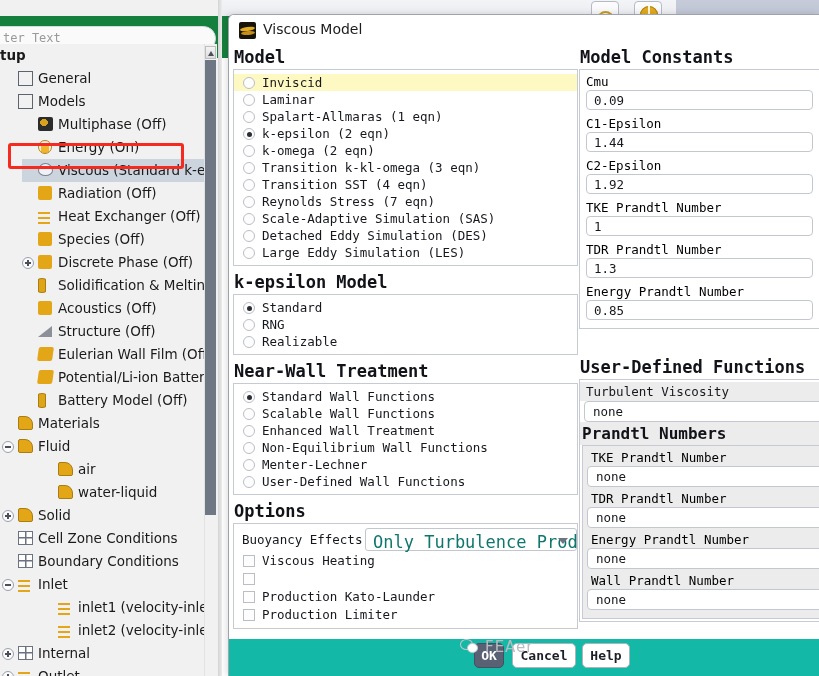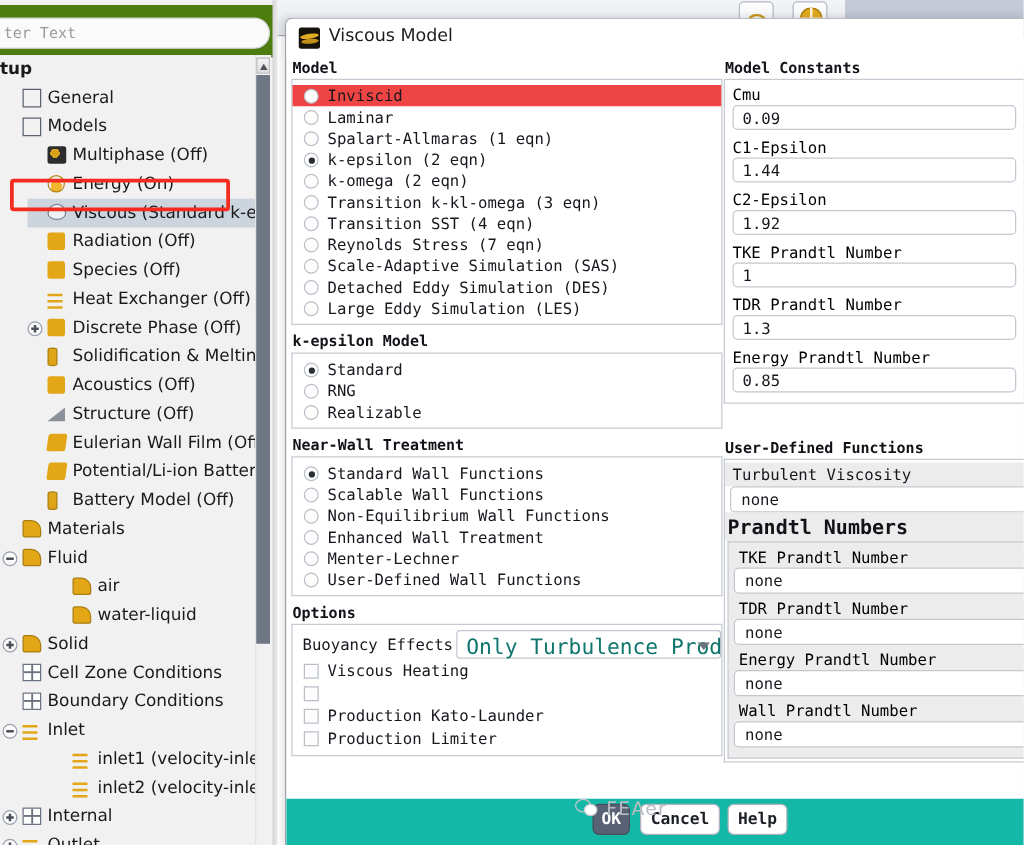--- a/index.html
+++ b/index.html
@@ -79,23 +79,24 @@
   
   .sidebar {
     position: absolute;
     left: 0; top: 0;
     width: 220px; height: 676px;
     background: #f1f1f1;
     box-sizing: border-box;
   }
   .sidebar-head {
     position: absolute;
-    left: 0; top: 4px;
+    left: 0; top: 16px;
     width: 220px; height: 42px;
-    background: #4d7c0f;
+    background: #15803d;
+    padding-left: 29px;
   }
   .search-box {
     position: absolute;
     left: -16px; top: 10px;
     width: 232px; height: 25px;
     background: #fafafa;
     border: 1px solid #d8dade;
     border-radius: 13px;
     box-sizing: border-box;
   }
@@ -337,21 +338,21 @@
     width: 345px;
   }
   .col-right {
     position: absolute;
     left: 350px; top: 0;
     width: 241px;
   }
 
   .grp-title {
     font-family: "DejaVu Sans Mono", monospace;
-    font-size: 12px;
+    font-size: 17px;
     font-weight: bold;
     color: #111318;
     letter-spacing: 0px;
     margin: 0 0 2px 0;
     padding-left: 1px;
   }
   .grp-box {
     border: 1px solid #c6cad2;
     background: #ffffff;
     box-sizing: border-box;
@@ -361,21 +362,21 @@
   .radio-row {
     position: relative;
     height: 17px;
     line-height: 17px;
     padding-left: 28px;
     font-family: "DejaVu Sans Mono", monospace;
     font-size: 12.5px;
     color: #16181d;
     white-space: nowrap;
   }
-  .radio-row.hl { background: #ef4444; }
+  .radio-row.hl { background: #fef9c3; }
   .radio-mark {
     position: absolute;
     left: 9px; top: 3px;
     width: 12px; height: 12px;
     border-radius: 50%;
     background: #fdfdfd;
     border: 1px solid #b9bec7;
     box-sizing: border-box;
   }
   .radio-row.on .radio-mark::after {
@@ -643,26 +644,26 @@
         <div class="tree-row selected">
           <div class="selband"></div>
           <span class="ticon ic-wave" style="width: 15px; height: 13px; left: 38px;"></span>
           <span class="lbl" style="left: 58px;">Viscous (Standard k-e, Sta</span>
         </div>
         <div class="tree-row">
           <span class="ticon ic-dots" style="width: 14px; height: 14px; left: 38px;"></span>
           <span class="lbl" style="left: 58px;">Radiation (Off)</span>
         </div>
         <div class="tree-row">
+          <span class="ticon ic-arrows" style="width: 14px; height: 16px; left: 38px;"></span>
+          <span class="lbl" style="left: 58px;">Heat Exchanger (Off)</span>
+        </div>
+        <div class="tree-row">
           <span class="ticon ic-dots" style="width: 14px; height: 14px; left: 38px;"></span>
           <span class="lbl" style="left: 58px;">Species (Off)</span>
-        </div>
-        <div class="tree-row">
-          <span class="ticon ic-arrows" style="width: 14px; height: 16px; left: 38px;"></span>
-          <span class="lbl" style="left: 58px;">Heat Exchanger (Off)</span>
         </div>
         <div class="tree-row">
           <span class="expander plus" style="left: 22px;"></span>
           <span class="ticon ic-dots" style="width: 14px; height: 14px; left: 38px;"></span>
           <span class="lbl" style="left: 58px;">Discrete Phase (Off)</span>
         </div>
         <div class="tree-row">
           <span class="ticon ic-cyl" style="width: 8px; height: 15px; left: 38px;"></span>
           <span class="lbl" style="left: 58px;">Solidification &amp; Melting (</span>
         </div>
@@ -778,22 +779,22 @@
         <div class="grp-box" id="kepsilon-options">
             <div class="radio-row on"><span class="radio-mark"></span><span>Standard</span></div>
             <div class="radio-row"><span class="radio-mark"></span><span>RNG</span></div>
             <div class="radio-row"><span class="radio-mark"></span><span>Realizable</span></div>
           </div>
 
         <div class="grp-title" style="margin-top:6px;">Near-Wall Treatment</div>
         <div class="grp-box" id="nearwall-options">
             <div class="radio-row on"><span class="radio-mark"></span><span>Standard Wall Functions</span></div>
             <div class="radio-row"><span class="radio-mark"></span><span>Scalable Wall Functions</span></div>
+            <div class="radio-row"><span class="radio-mark"></span><span>Enhanced Wall Treatment</span></div>
             <div class="radio-row"><span class="radio-mark"></span><span>Non-Equilibrium Wall Functions</span></div>
-            <div class="radio-row"><span class="radio-mark"></span><span>Enhanced Wall Treatment</span></div>
             <div class="radio-row"><span class="radio-mark"></span><span>Menter-Lechner</span></div>
             <div class="radio-row"><span class="radio-mark"></span><span>User-Defined Wall Functions</span></div>
           </div>
 
         <div class="grp-title" style="margin-top:6px;">Options</div>
         <div class="grp-box">
           <div class="opt-combo-row">
             <span class="olabel">Buoyancy Effects</span>
             <div class="combo">
               <span class="cval">Only Turbulence Production</span>

